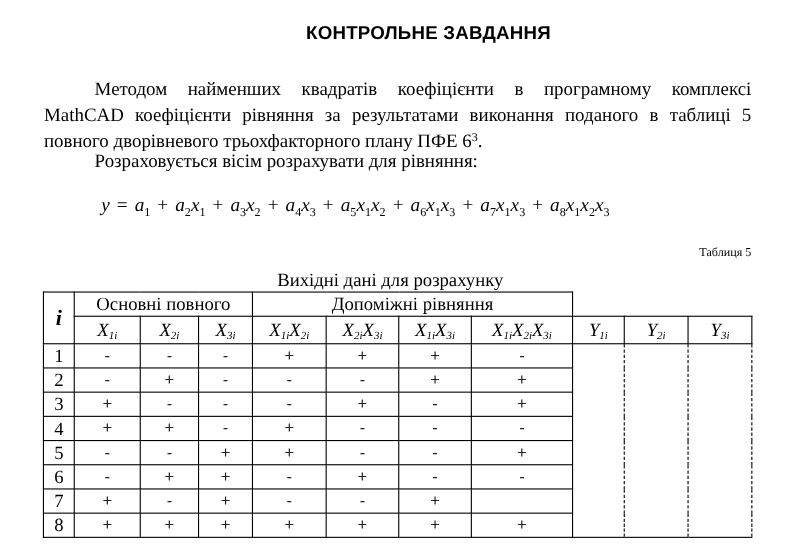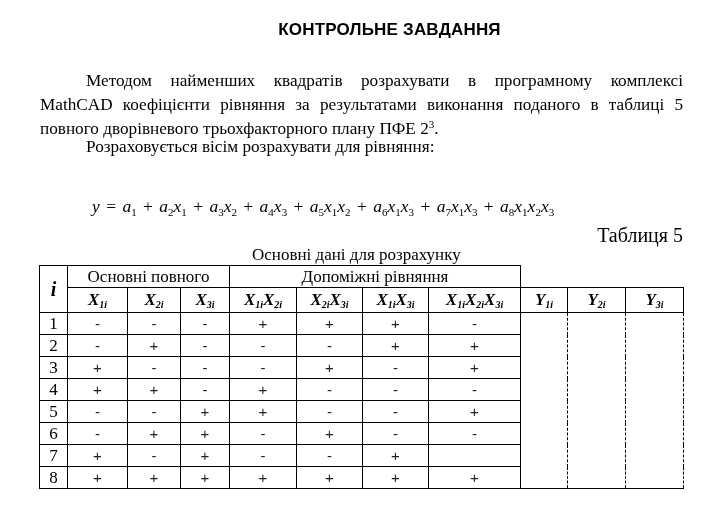--- a/index.html
+++ b/index.html
@@ -5,53 +5,53 @@
   html, body { margin: 0; padding: 0; background: #ffffff; }
   body { width: 717px; height: 509px; position: relative; overflow: hidden; color: #000; font-family: "Liberation Serif", serif; }
   .title { position: absolute; top: 20px; left: 0; width: 717px; text-align: center; font-family: "Liberation Sans", sans-serif; font-weight: bold; font-size: 17px; letter-spacing: 0.2px; padding-left: 31px; }
   .para { position: absolute; left: 40px; width: 643px; font-size: 17.2px; line-height: 24px; text-align: justify; text-align-last: left; }
   .p1 { top: 69px; text-indent: 46px; }
   .p1 .l1 { display: block; text-align: justify; text-align-last: justify; }
   .p1 .l2 { display: block; text-align: justify; text-align-last: justify; }
   .p1 .l3 { display: block; }
   .p2 { top: 135px; text-indent: 46px; }
   sup { font-size: 11px; vertical-align: 6px; line-height: 0; }
-  .formula { position: absolute; top: 196px; left: 92px; font-size: 17.5px; font-style: italic; white-space: nowrap; }
+  .formula { position: absolute; top: 176px; left: 92px; font-size: 17.5px; font-style: italic; white-space: nowrap; }
   .formula sub { font-style: normal; font-size: 11px; vertical-align: -4px; line-height: 0; }
   .formula .op { font-style: normal; padding: 0 2px; }
-  .tabnum { position: absolute; top: 224px; right: 34px; font-size: 20px; }
+  .tabnum { position: absolute; top: 224px; right: 34px; font-size: 11px; }
   .caption { position: absolute; top: 245px; left: 252px; font-size: 17px; }
   table.grid { position: absolute; top: 265px; left: 39px; border-collapse: collapse; font-size: 17px; }
   table.grid td { border: 1.5px solid #000; text-align: center; padding: 0; height: 21px; line-height: 20px; }
   table.grid td.nob { border: none; }
-  .hx { font-weight: bold; font-style: italic; font-size: 17px; }
+  .hx { font-weight: normal; font-style: italic; font-size: 17px; }
   .hx sub { font-size: 10px; vertical-align: -3px; line-height: 0; }
   .ihead { font-weight: bold; font-style: italic; font-size: 20px; }
   .sign { font-family: "Liberation Sans", sans-serif; font-size: 15px; color: #222; }
   table.grid td.ycell { border-top: none; border-bottom: none; border-left: 1.5px dashed #000; border-right: 1.5px dashed #000; }
   table.grid td.ycell.first { border-left: 1.5px solid #000; }
   table.grid tr.lastrow td.ycell { border-bottom: 1.5px solid #000; }
 </style>
 </head>
 <body>
 
 <div class="title">КОНТРОЛЬНЕ ЗАВДАННЯ</div>
 
 <div class="para p1">
-  <span class="l1">Методом найменших квадратів розрахувати в програмному комплексі</span>
+  <span class="l1">Методом найменших квадратів коефіцієнти в програмному комплексі</span>
   <span class="l2" style="text-indent:0">MathCAD коефіцієнти рівняння за результатами виконання поданого в таблиці 5</span>
-  <span class="l3" style="text-indent:0"><span>повного дворівневого трьохфакторного плану ПФЕ 2</span><sup>3</sup><span>.</span></span>
+  <span class="l3" style="text-indent:0"><span>повного дворівневого трьохфакторного плану ПФЕ 6</span><sup>3</sup><span>.</span></span>
 </div>
 
 <div class="para p2">Розраховується вісім розрахувати для рівняння:</div>
 
 <div class="formula" id="formula"><span>y</span><span class="op"> = </span><span><span>a</span><sub>1</sub></span><span class="op"> + </span><span><span>a</span><sub>2</sub><span>x</span><sub>1</sub></span><span class="op"> + </span><span><span>a</span><sub>3</sub><span>x</span><sub>2</sub></span><span class="op"> + </span><span><span>a</span><sub>4</sub><span>x</span><sub>3</sub></span><span class="op"> + </span><span><span>a</span><sub>5</sub><span>x</span><sub>1</sub><span>x</span><sub>2</sub></span><span class="op"> + </span><span><span>a</span><sub>6</sub><span>x</span><sub>1</sub><span>x</span><sub>3</sub></span><span class="op"> + </span><span><span>a</span><sub>7</sub><span>x</span><sub>1</sub><span>x</span><sub>3</sub></span><span class="op"> + </span><span><span>a</span><sub>8</sub><span>x</span><sub>1</sub><span>x</span><sub>2</sub><span>x</span><sub>3</sub></span></div>
 
 <div class="tabnum">Таблиця 5</div>
-<div class="caption">Основні дані для розрахунку</div>
+<div class="caption">Вихідні дані для розрахунку</div>
 
 <table class="grid" id="grid">
   <colgroup>
     <col style="width:28px">
       <col style="width:60px">
       <col style="width:53px">
       <col style="width:49px">
     <col style="width:67px">
       <col style="width:66px">
       <col style="width:66px">

